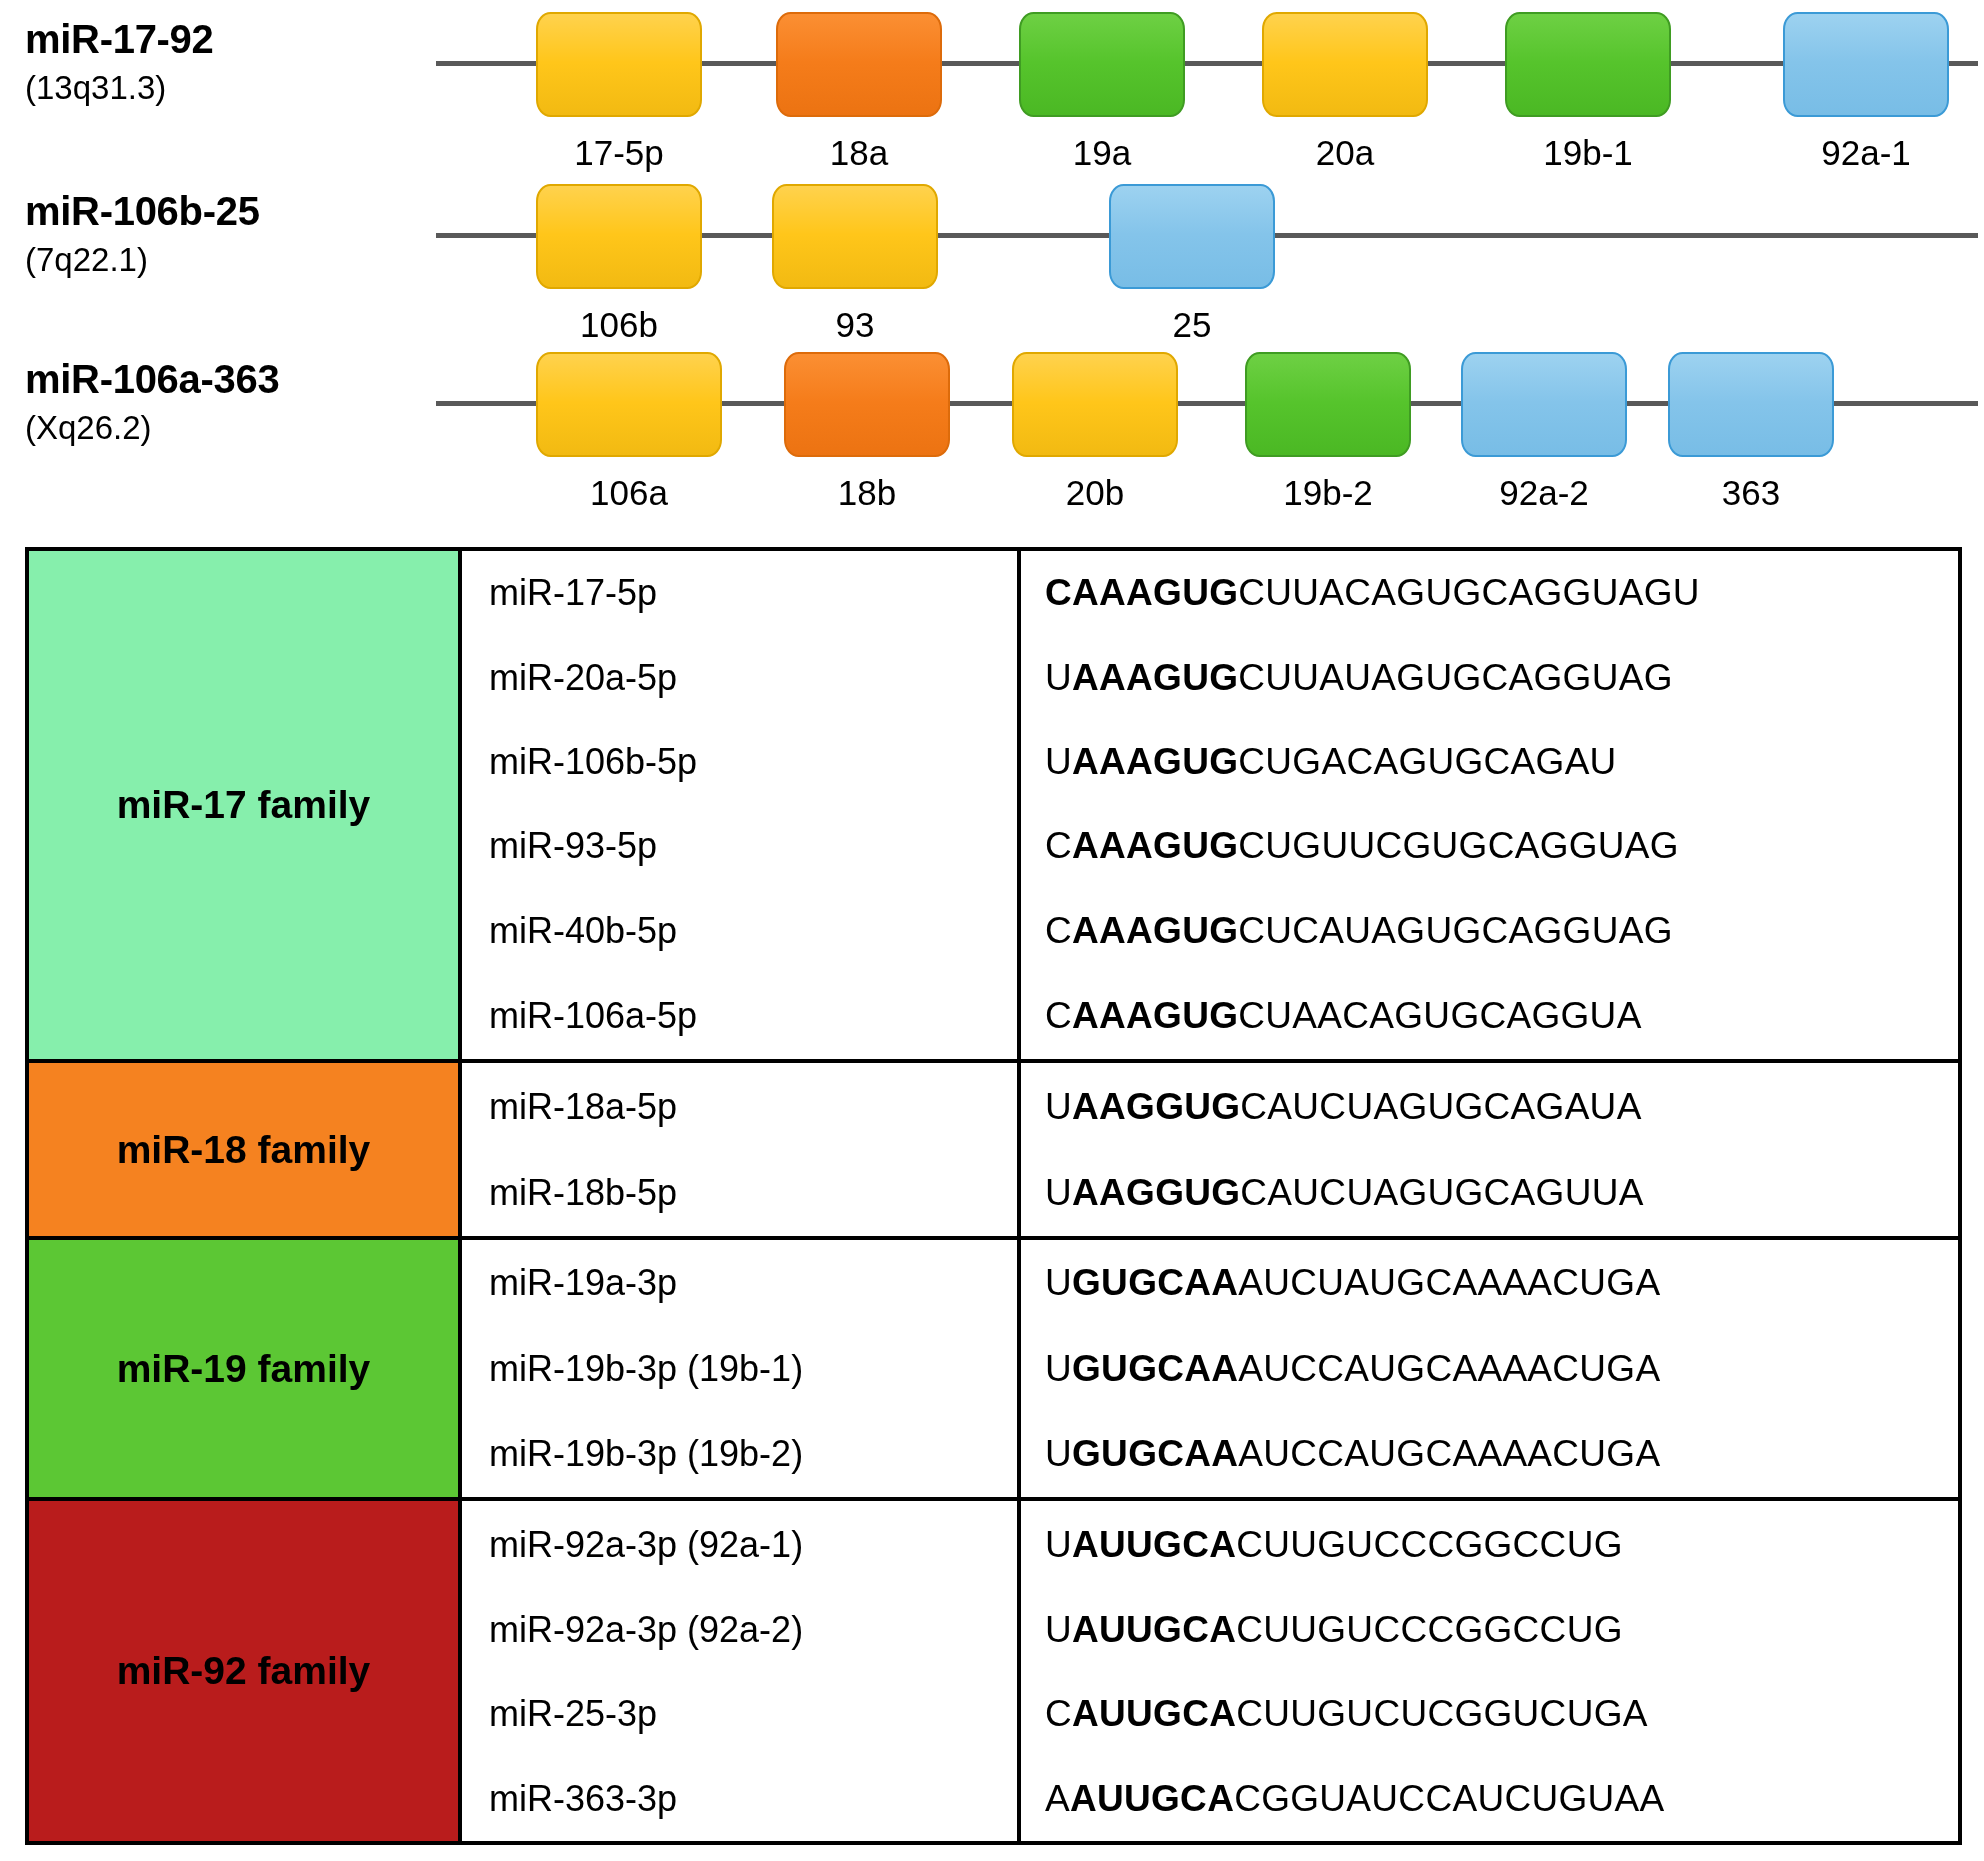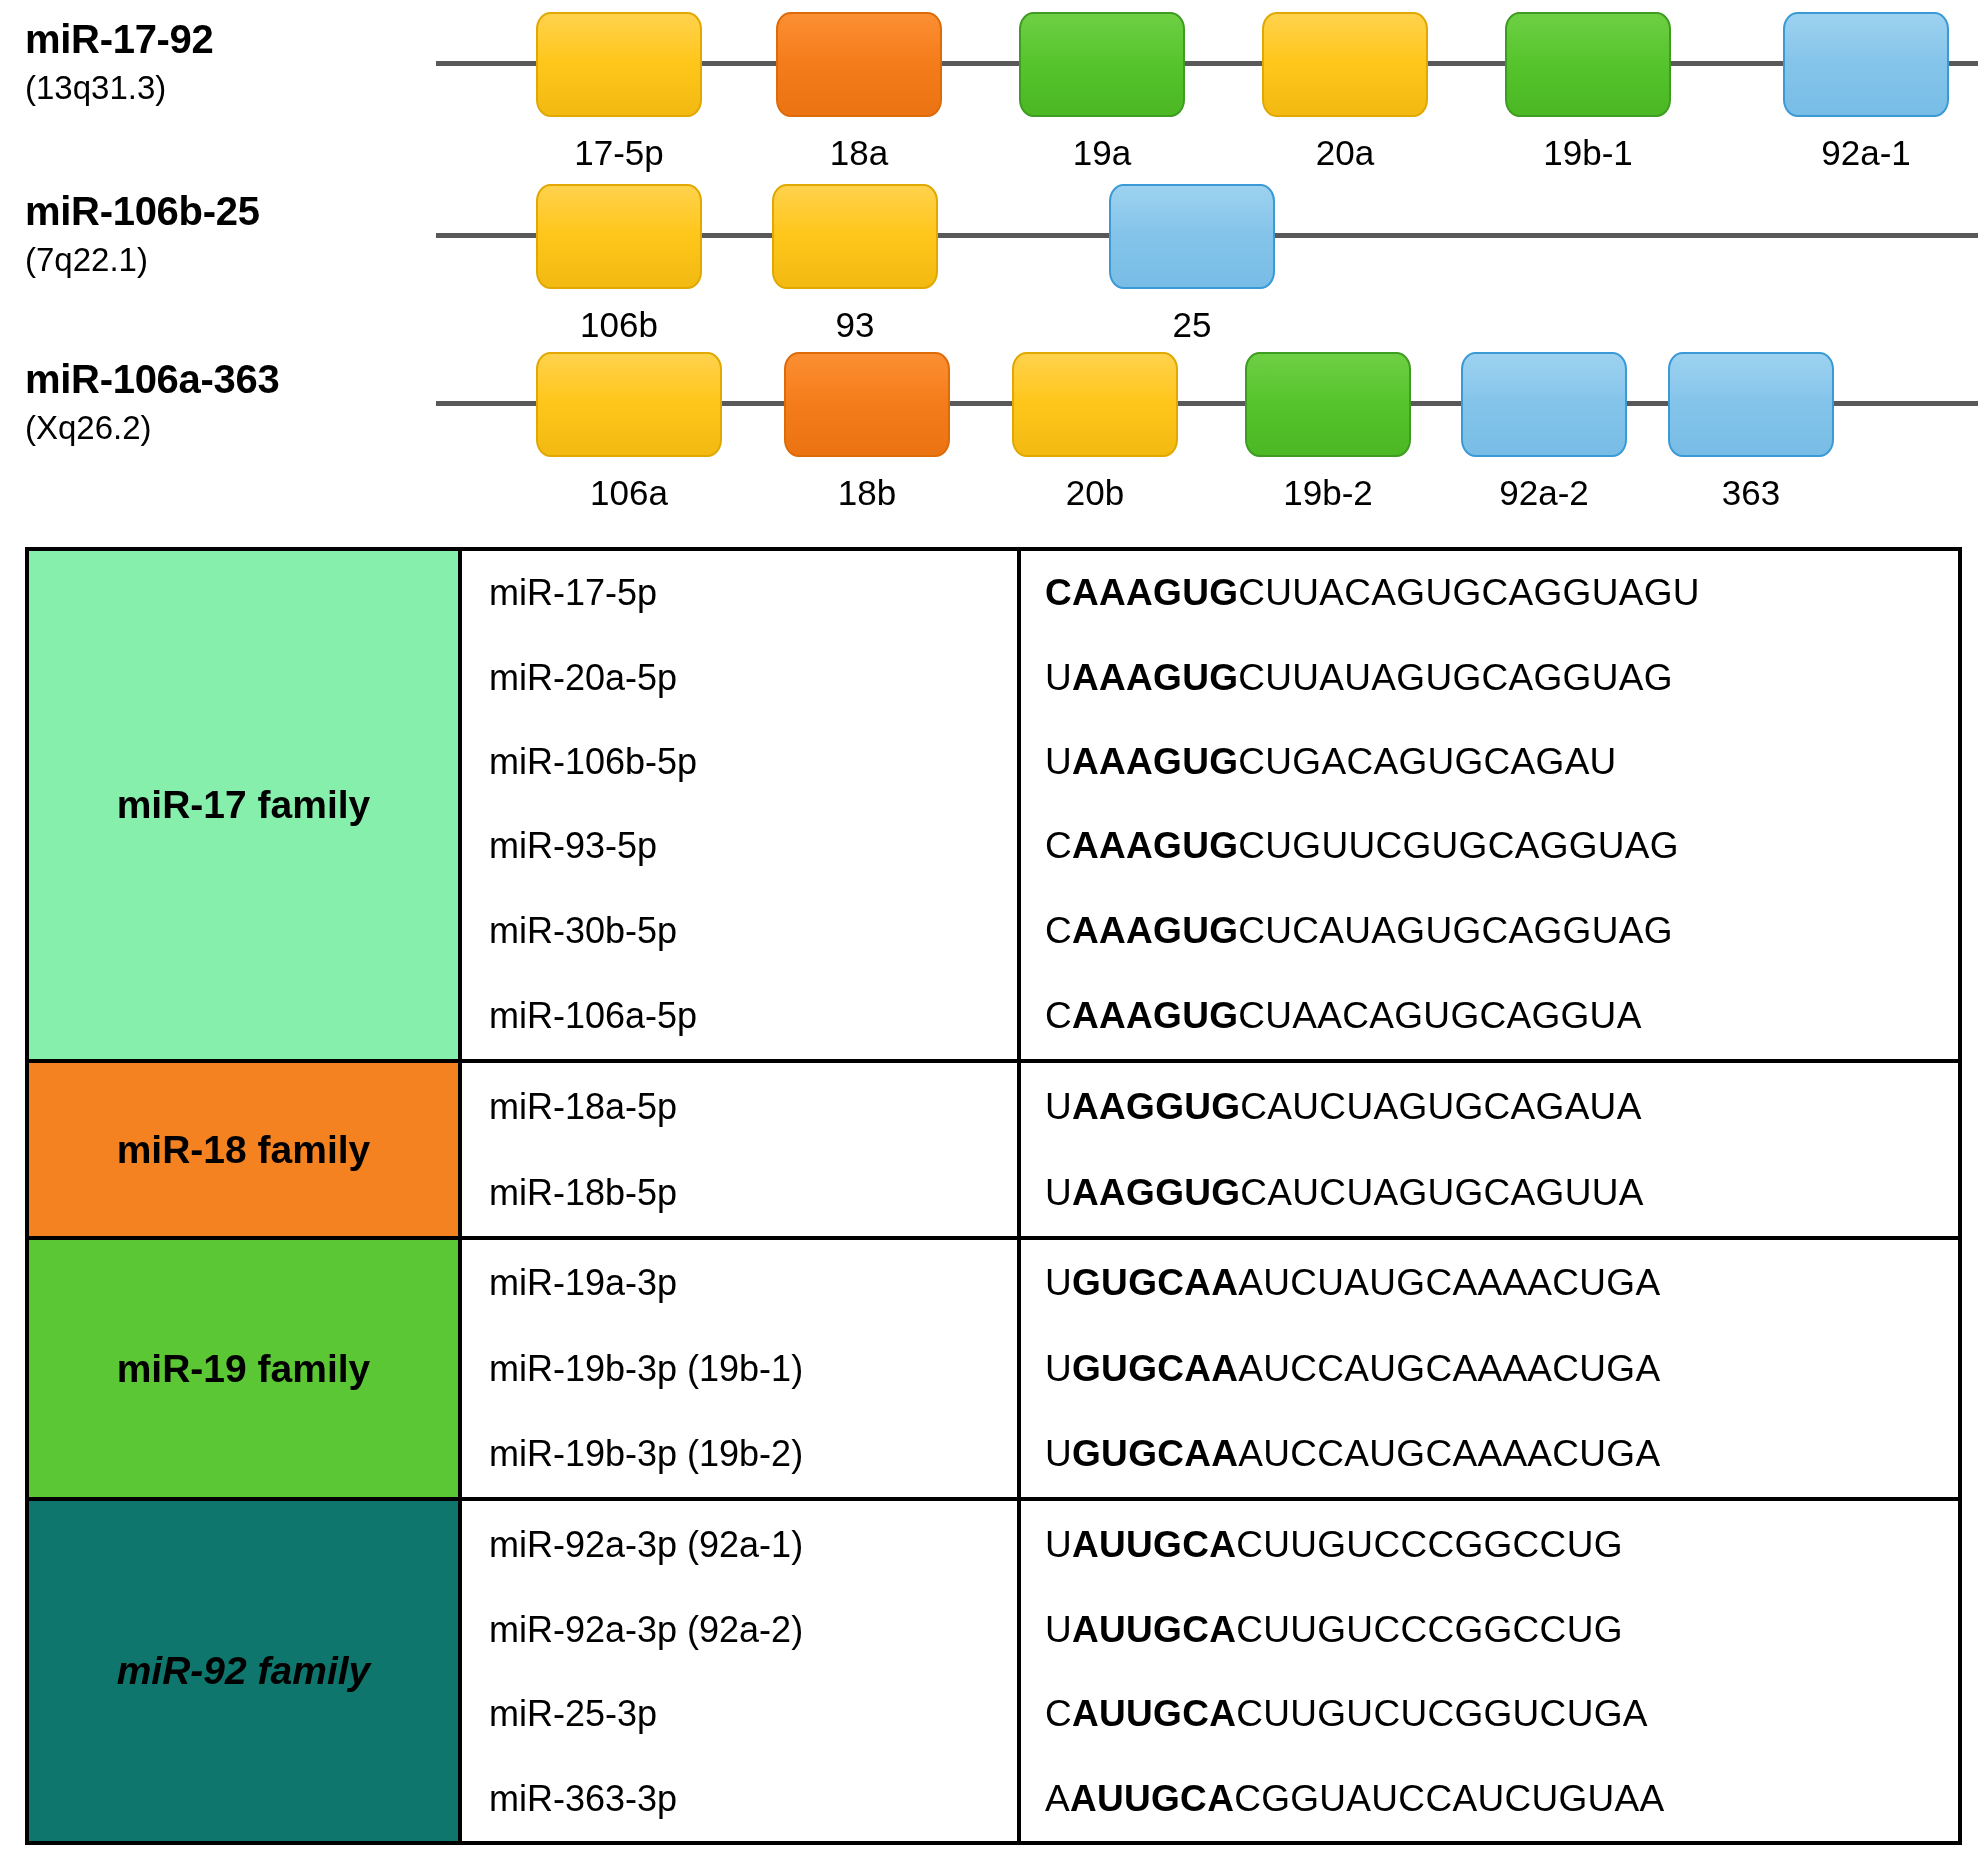--- a/index.html
+++ b/index.html
@@ -64,21 +64,21 @@
 
   td.fam-cell{
     text-align:center;
     font-size:39px;font-weight:bold;
     border-right:4px solid #000;
     position:relative;
   }
   td.fam-cell.yellow{background:#86efac;}
   td.fam-cell.orange{background:#f58220;}
   td.fam-cell.green{background:#5cc734;}
-  td.fam-cell.blue{background:#0f766e;font-style:italic;}
+  td.fam-cell.blue{background:#b91c1c;}
 
   td.name-cell{
     font-size:36px;
     padding-left:27px;
     border-right:4px solid #000;
     white-space:nowrap;
   }
   td.seq-cell{
     font-size:37px;
     padding-left:24px;
@@ -186,21 +186,21 @@
         </tr>
         <tr>
           <td class="name-cell"><span>miR-106b-5p</span></td>
           <td class="seq-cell"><span>U</span><b>AAAGUG</b><span>CUGACAGUGCAGAU</span></td>
         </tr>
         <tr>
           <td class="name-cell"><span>miR-93-5p</span></td>
           <td class="seq-cell"><span>C</span><b>AAAGUG</b><span>CUGUUCGUGCAGGUAG</span></td>
         </tr>
         <tr>
-          <td class="name-cell"><span>miR-30b-5p</span></td>
+          <td class="name-cell"><span>miR-40b-5p</span></td>
           <td class="seq-cell"><span>C</span><b>AAAGUG</b><span>CUCAUAGUGCAGGUAG</span></td>
         </tr>
         <tr class="group-end">
           <td class="name-cell"><span>miR-106a-5p</span></td>
           <td class="seq-cell"><span>C</span><b>AAAGUG</b><span>CUAACAGUGCAGGUA</span></td>
         </tr>
         <tr>
           <td class="fam-cell orange" rowspan="2" style="border-bottom: 4px solid rgb(0, 0, 0);"><span>miR-18 family</span></td>
           <td class="name-cell"><span>miR-18a-5p</span></td>
           <td class="seq-cell"><span>U</span><b>AAGGUG</b><span>CAUCUAGUGCAGAUA</span></td>

